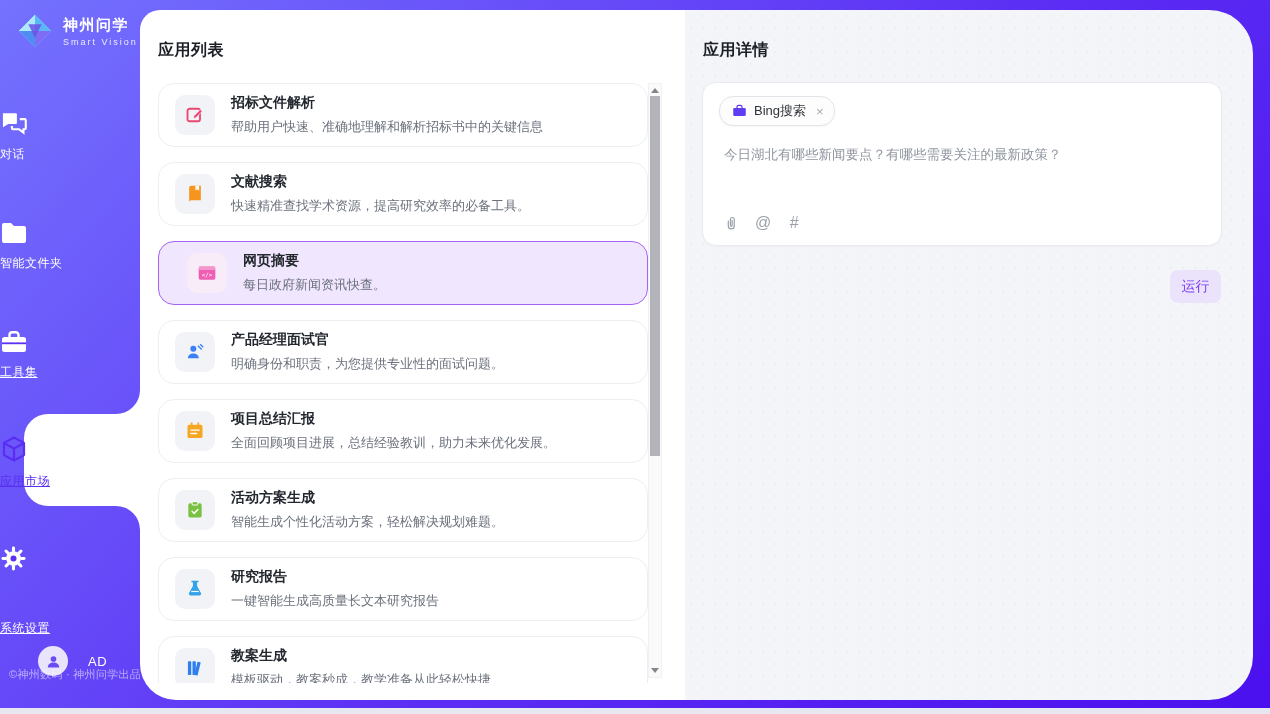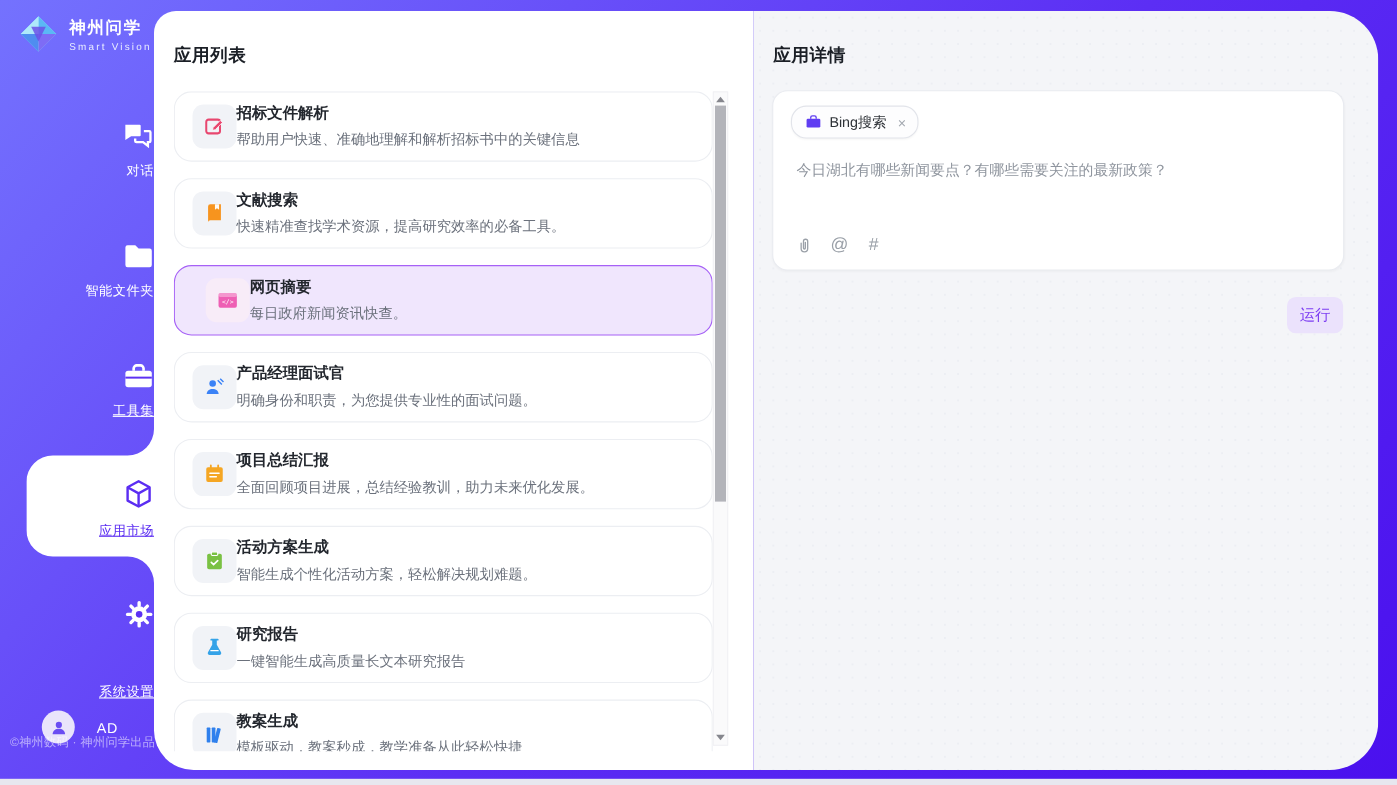--- a/index.html
+++ b/index.html
@@ -10,21 +10,21 @@
     font-family:"Liberation Sans","DejaVu Sans",sans-serif;
   }
   
   .frame { position:absolute; left:0; top:0; width:1270px; height:708px;
     background:linear-gradient(132deg,#7472fe 0%,#5c2ef4 55%,#4a10ee 100%); }
   .logo { position:absolute; left:16px; top:12px; display:flex; align-items:center; gap:9px; }
   .logo-texts { display:flex; flex-direction:column; }
   .logo-name { color:#fff; font-size:15px; font-weight:bold; letter-spacing:1.5px; }
   .logo-sub { color:#e9edff; font-size:9px; letter-spacing:2px; margin-top:2px; }
   .nav-item { position:absolute; left:0; width:140px; display:flex; flex-direction:column;
-    align-items:flex-end; gap:6px; color:#fff; cursor:pointer; z-index:3; }
+    align-items:flex-start; gap:6px; color:#fff; cursor:pointer; z-index:3; }
   .nav-item .nav-label { font-size:12px; letter-spacing:.5px; }
   .nav-item.underline .nav-label { text-decoration:underline; }
   .nav-item.active { color:#5b2df2; }
   .nav-item:nth-child(1){ top:110px; } .nav-item:nth-child(2){ top:221px; }
   .nav-item:nth-child(3){ top:330px; } .nav-item:nth-child(4){ top:435px; }
   .nav-item:nth-child(5){ top:545px;gap:44px; }
   .bump { position:absolute; left:24px; top:390px; z-index:2; }
   .user-row { position:absolute; left:38px; top:646px; display:flex; align-items:center; gap:20px; }
   .avatar { width:30px; height:30px; border-radius:50%; background:#e9e4fb;
     display:flex; align-items:center; justify-content:center; color:#6a4df2; }
@@ -37,21 +37,21 @@
     display:flex; border-radius:20px 44px 44px 36px; overflow:hidden; z-index:1; }
   .left-col { width:545px; background:#fff; position:relative; flex:none; }
   .right-col { flex:1; background:#f4f5f8; position:relative;
     background-image:radial-gradient(#eceef3 1px, transparent 1px); background-size:12px 12px; }
   .section-title { position:absolute; top:30px; left:18px; font-size:16px; font-weight:bold;
     color:#1b1f26; letter-spacing:.5px; }
 
   
   .app-list { position:absolute; top:73px; left:18px; width:490px; height:600px; overflow:hidden; }
   .app-item { height:64px; margin-bottom:15px; border:1px solid #eceef2; border-radius:16px;
-    background:#fff; display:flex; align-items:center; padding:0 16px; cursor:pointer; }
+    background:#fff; display:flex; align-items:center; padding:0 16px; gap:16px; cursor:pointer; }
   .app-item.selected { background:#f0e6fd; border-color:#a661f6;padding-left:28px; }
   .tile { width:40px; height:40px; border-radius:10px; background:#f1f3f7;
     display:flex; align-items:center; justify-content:center; flex:none; }
   .app-texts { display:flex; flex-direction:column; }
   .app-name { font-size:14px; font-weight:bold; color:#23272e; margin-bottom:6px; }
   .app-desc { font-size:13px; color:#6b717c; }
 
   
   .scrollbar { position:absolute; top:73px; left:508px; width:14px; height:595px;
     background:#fafafb; border:1px solid #f1f1f4; }

